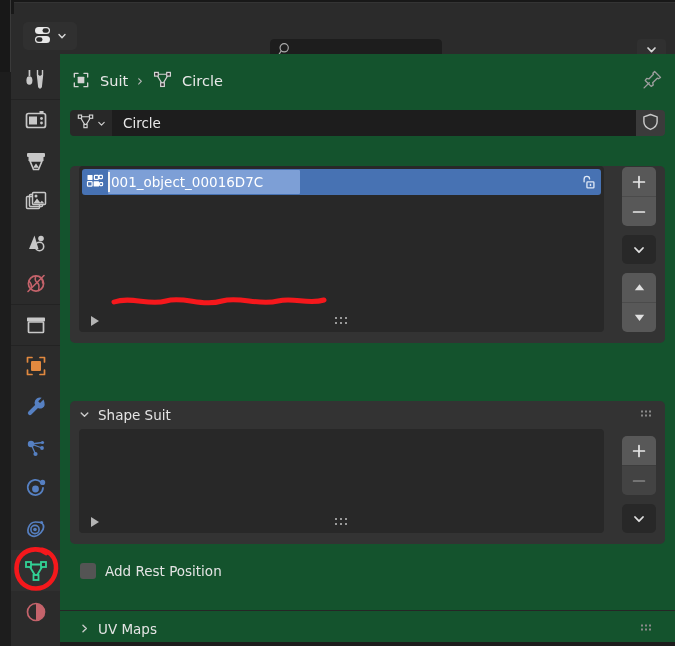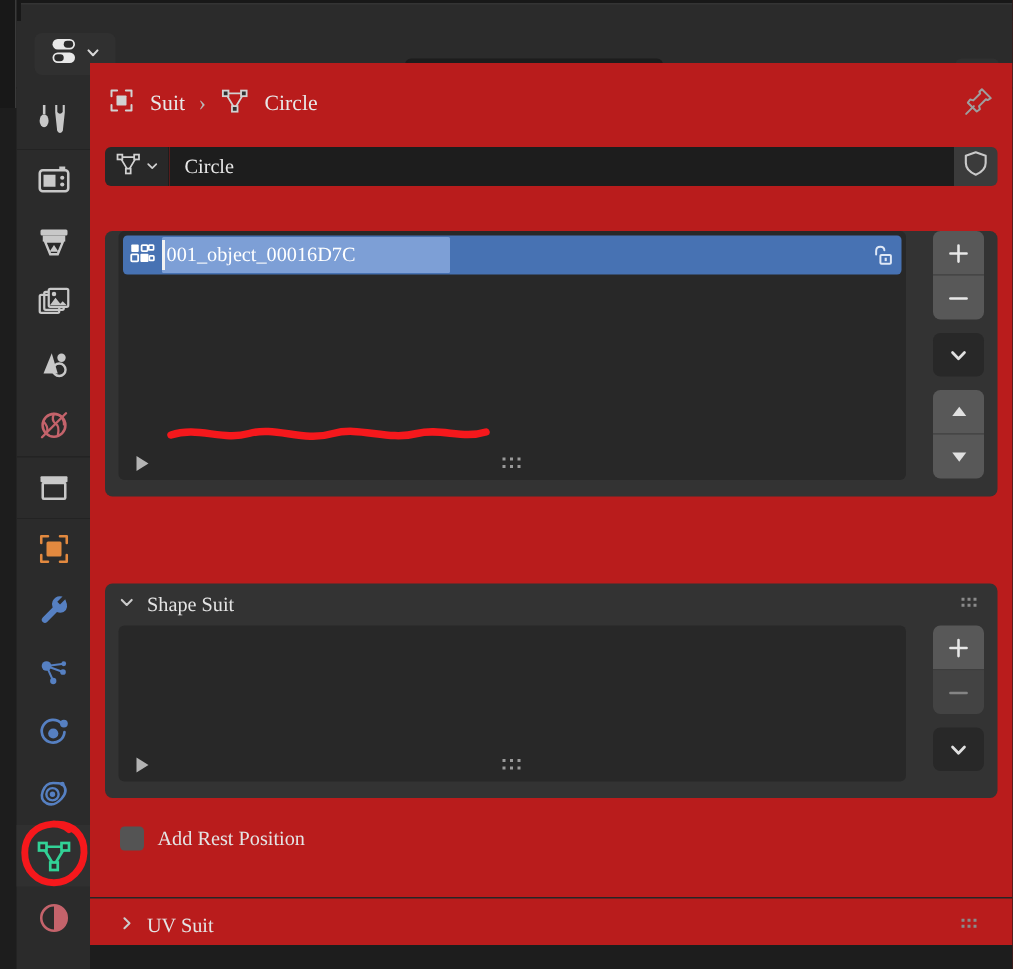--- a/index.html
+++ b/index.html
@@ -132,24 +132,23 @@
   .tab-annot-circle {
     position: absolute;
     left: 2px; top: -4px;
     width: 46px; height: 46px;
     pointer-events: none;
   }
 
   
   .props-body {
     position: absolute;
-    left: 60px; top: 42px;
+    left: 60px; top: 54px;
     width: 615px; height: 588px;
-    background: #b91c1c;
-    font-family: Liberation Serif, serif;
+    background: #14532d;
   }
 
   
   .breadcrumb {
     position: absolute;
     left: 0; top: 0;
     width: 615px; height: 54px;
     display: flex;
     align-items: center;
     padding-left: 11px;
@@ -247,20 +246,21 @@
     position: absolute;
     width: 2px; height: 2px;
     background: #8a8a8a;
   }
 
   
   .list-area {
     display: flex;
     padding: 0 9px 11px 9px;
     gap: 18px;
+    align-items: flex-end;
   }
   .uilist {
     flex: 1;
     background: #282828;
     border-radius: 4px;
     position: relative;
     overflow: hidden;
   }
   .uilist-row {
     height: 26px;
@@ -791,21 +791,21 @@
 
     <div class="panel-divider" style="top:556px;"></div>
 
     <div class="panel" style="top:561px;background:transparent;">
       <div class="panel-header">
         <span>
           <svg class="chev" viewBox="0 0 12 12">
             <path d="M4.3 2.4 L8 6 L4.3 9.6" fill="none" stroke="#cbcbcb" stroke-width="1.5" stroke-linecap="round" stroke-linejoin="round"></path>
           </svg>
         </span>
-        <span class="panel-title">UV Suit</span>
+        <span class="panel-title">UV Maps</span>
         <span class="grip">
           <i style="left:0;top:0"></i>
             <i style="left:4px;top:0"></i>
             <i style="left:8px;top:0"></i>
           <i style="left:0;top:4px"></i>
             <i style="left:4px;top:4px"></i>
             <i style="left:8px;top:4px"></i>
         </span>
       </div>
     </div>

